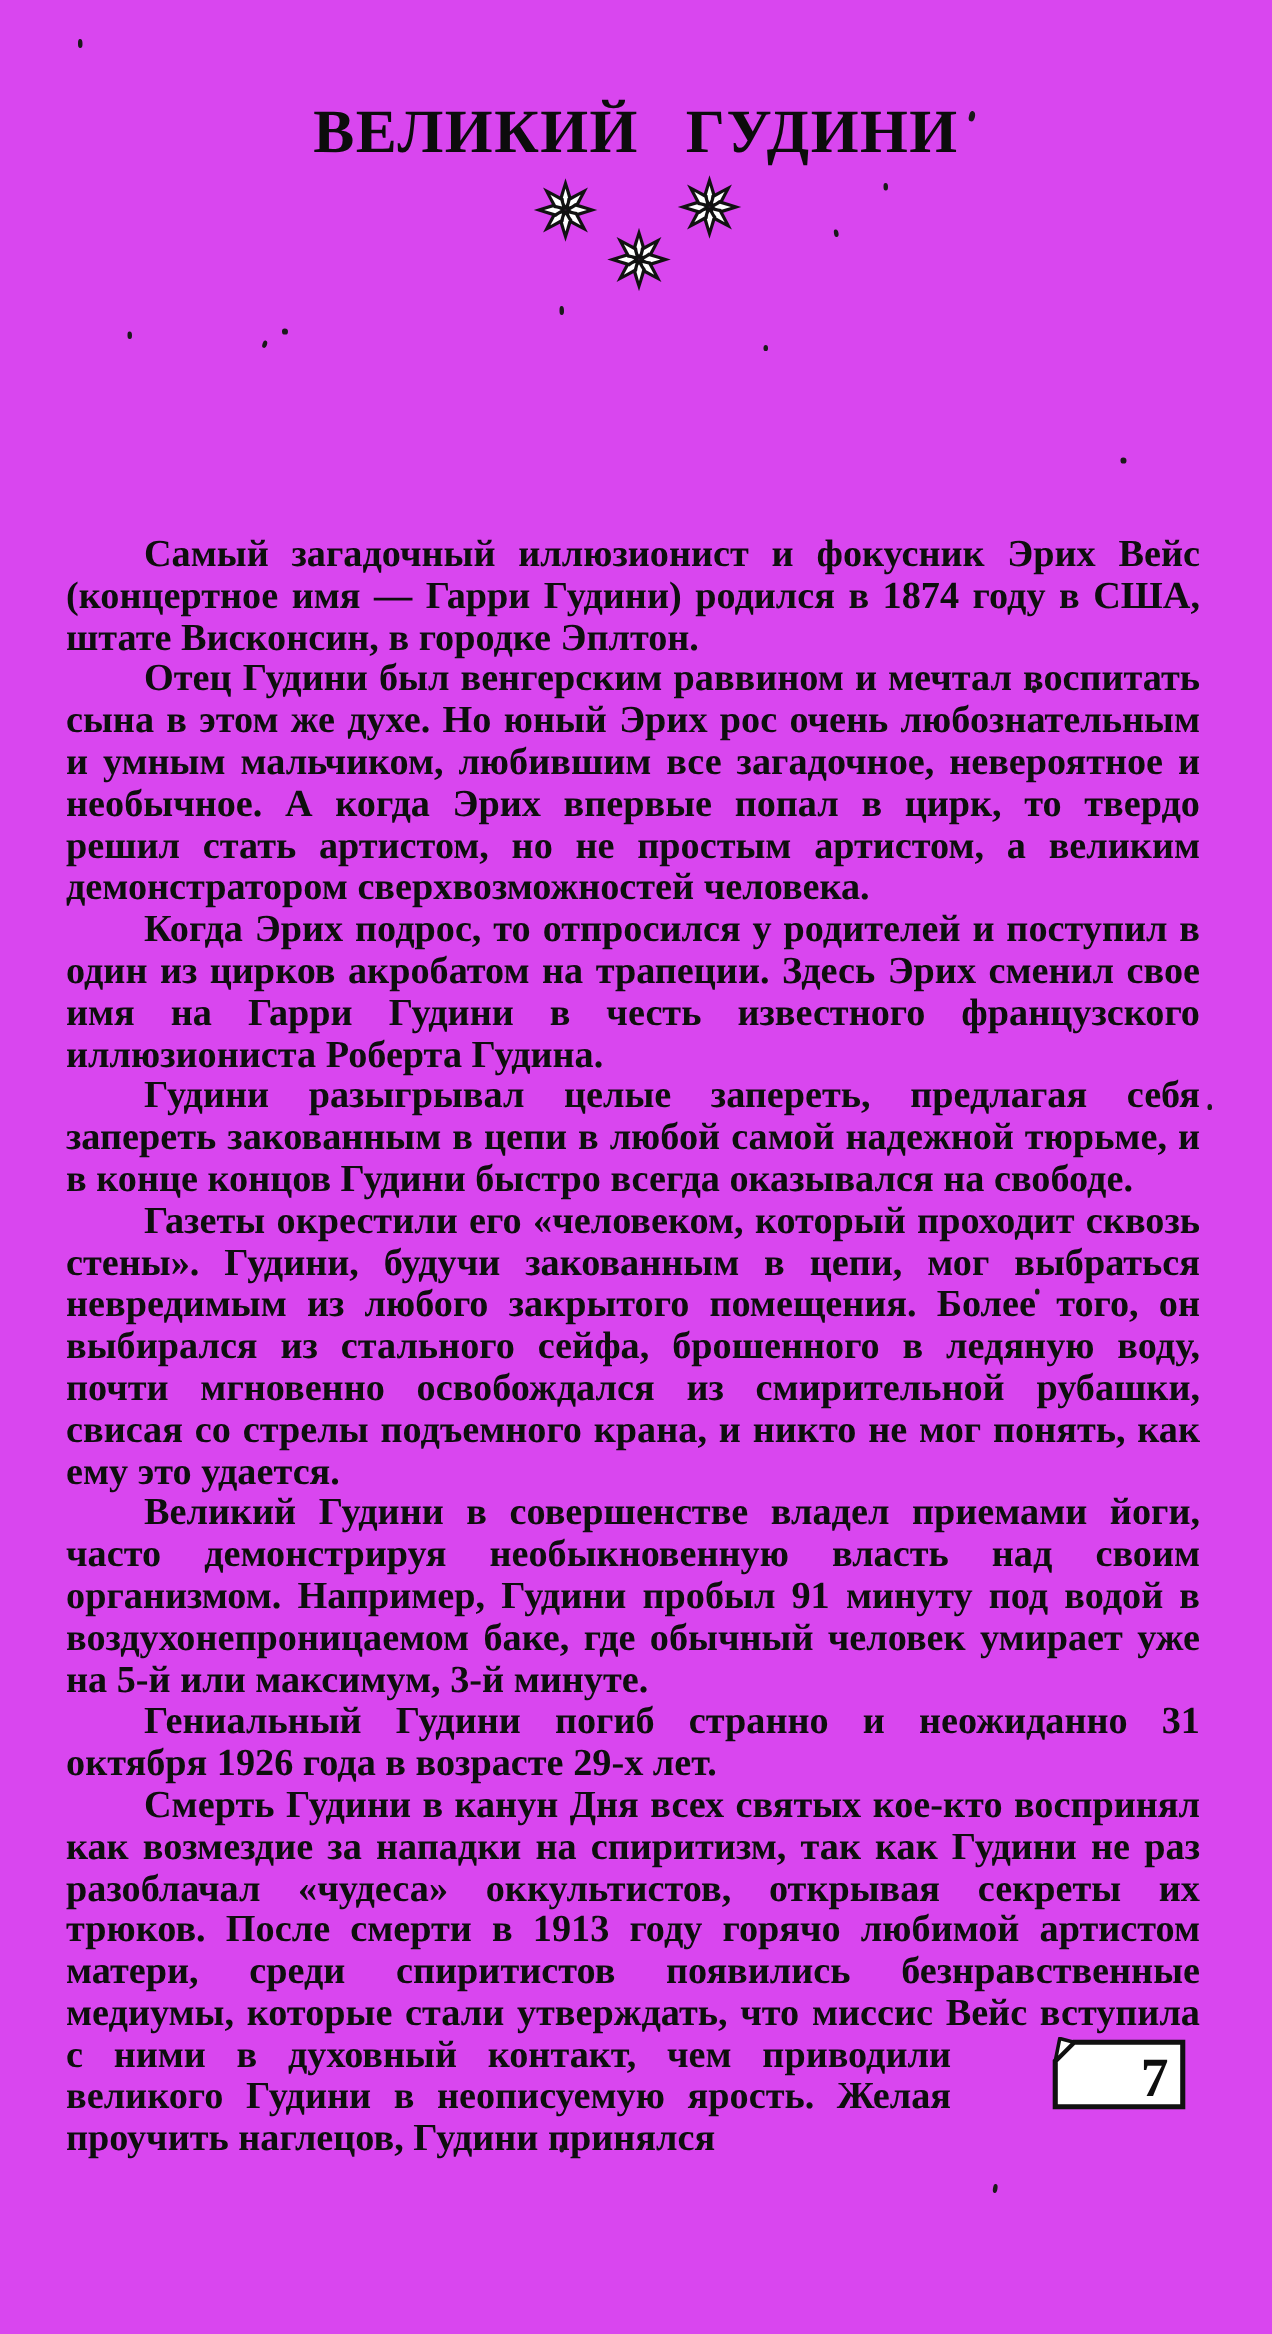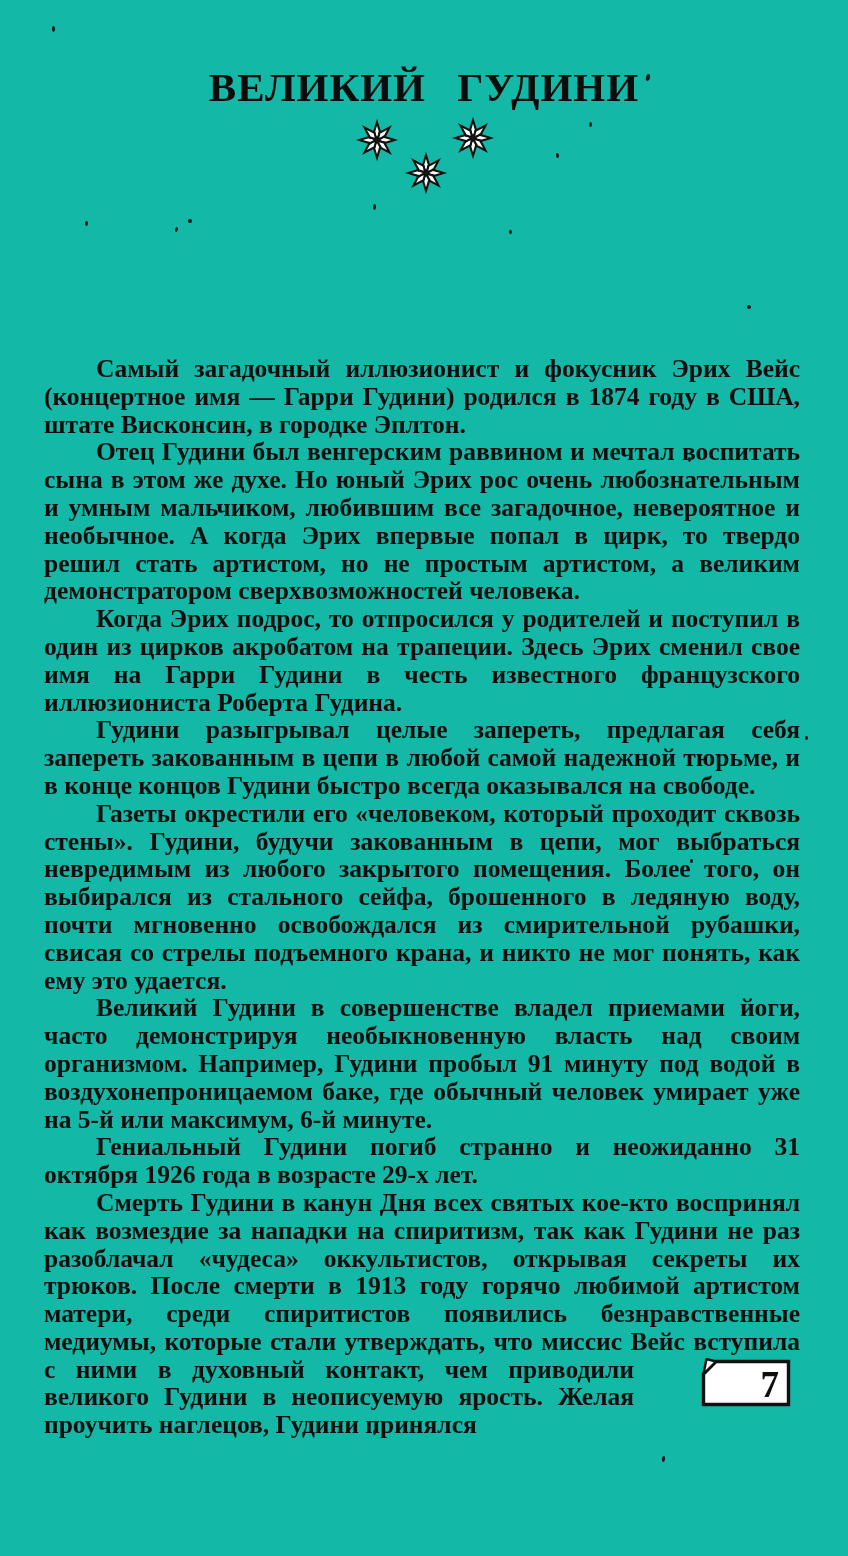--- a/index.html
+++ b/index.html
@@ -1,20 +1,20 @@
 <!DOCTYPE html>
 <html lang="ru"><head>
 <meta charset="utf-8">
 <style>
   html, body { margin: 0; padding: 0; background: #ffffff; }
   .page {
     position: relative;
     width: 848px;
     height: 1556px;
-    background: #14b8a6;
+    background: #d946ef;
     overflow: hidden;
     font-family: "Liberation Serif", serif;
     color: #101010;
   }
   .title {
     position: absolute;
     top: 36px;
     left: 0;
     width: 100%;
     text-align: center;
@@ -127,21 +127,21 @@
   <svg class="star star3" viewBox="-50 -50 100 100">
       <use href="#star8"></use>
     </svg>
 
   <div class="body-text">
     <p class="para">Самый загадочный иллюзионист и фокусник Эрих Вейс (концертное имя — Гарри Гудини) родился в 1874 году в США, штате Висконсин, в городке Эплтон.</p>
     <p class="para">Отец Гудини был венгерским раввином и мечтал воспитать сына в этом же духе. Но юный Эрих рос очень любознательным и умным мальчиком, любившим все загадочное, невероятное и необычное. А когда Эрих впервые попал в цирк, то твердо решил стать артистом, но не простым артистом, а великим демонстратором сверхвозможностей человека.</p>
     <p class="para">Когда Эрих подрос, то отпросился у родителей и поступил в один из цирков акробатом на трапеции. Здесь Эрих сменил свое имя на Гарри Гудини в честь известного французского иллюзиониста Роберта Гудина.</p>
     <p class="para">Гудини разыгрывал целые запереть, предлагая себя запереть закованным в цепи в любой самой надежной тюрьме, и в конце концов Гудини быстро всегда оказывался на свободе.</p>
     <p class="para">Газеты окрестили его «человеком, который проходит сквозь стены». Гудини, будучи закованным в цепи, мог выбраться невредимым из любого закрытого помещения. Более того, он выбирался из стального сейфа, брошенного в ледяную воду, почти мгновенно освобождался из смирительной рубашки, свисая со стрелы подъемного крана, и никто не мог понять, как ему это удается.</p>
-    <p class="para">Великий Гудини в совершенстве владел приемами йоги, часто демонстрируя необыкновенную власть над своим организмом. Например, Гудини пробыл 91 минуту под водой в воздухонепроницаемом баке, где обычный человек умирает уже на 5-й или максимум, 6-й минуте.</p>
+    <p class="para">Великий Гудини в совершенстве владел приемами йоги, часто демонстрируя необыкновенную власть над своим организмом. Например, Гудини пробыл 91 минуту под водой в воздухонепроницаемом баке, где обычный человек умирает уже на 5-й или максимум, 3-й минуте.</p>
     <p class="para">Гениальный Гудини погиб странно и неожиданно 31 октября 1926 года в возрасте 29-х лет.</p>
     <p class="para">
       <span>Смерть Гудини в канун Дня всех святых кое-кто воспринял как возмездие за нападки на спиритизм, так как Гудини не раз разоблачал «чудеса» оккультистов, открывая секреты их трюков. После смерти в 1913 году горячо любимой артистом матери, среди спиритистов появились безнравственные медиумы, которые стали утверждать, что миссис Вейс вступила с ними в духовный</span>
       <span class="pagebox-float">
         <svg class="pagetab" width="92" height="50" viewBox="0 0 92 50">
           <polygon points="16,3.5 88.5,3.5 88.5,46.5 3.5,46.5 3.5,16" fill="#fff" stroke="#111" stroke-width="3.4" stroke-linejoin="miter"></polygon>
           <path d="M16,3.5 L6.5,1 L3.5,16 Z" fill="#fff" stroke="#111" stroke-width="2.4" stroke-linejoin="round"></path>
           <text x="79" y="39" text-anchor="end">7</text>
         </svg>
       </span>

